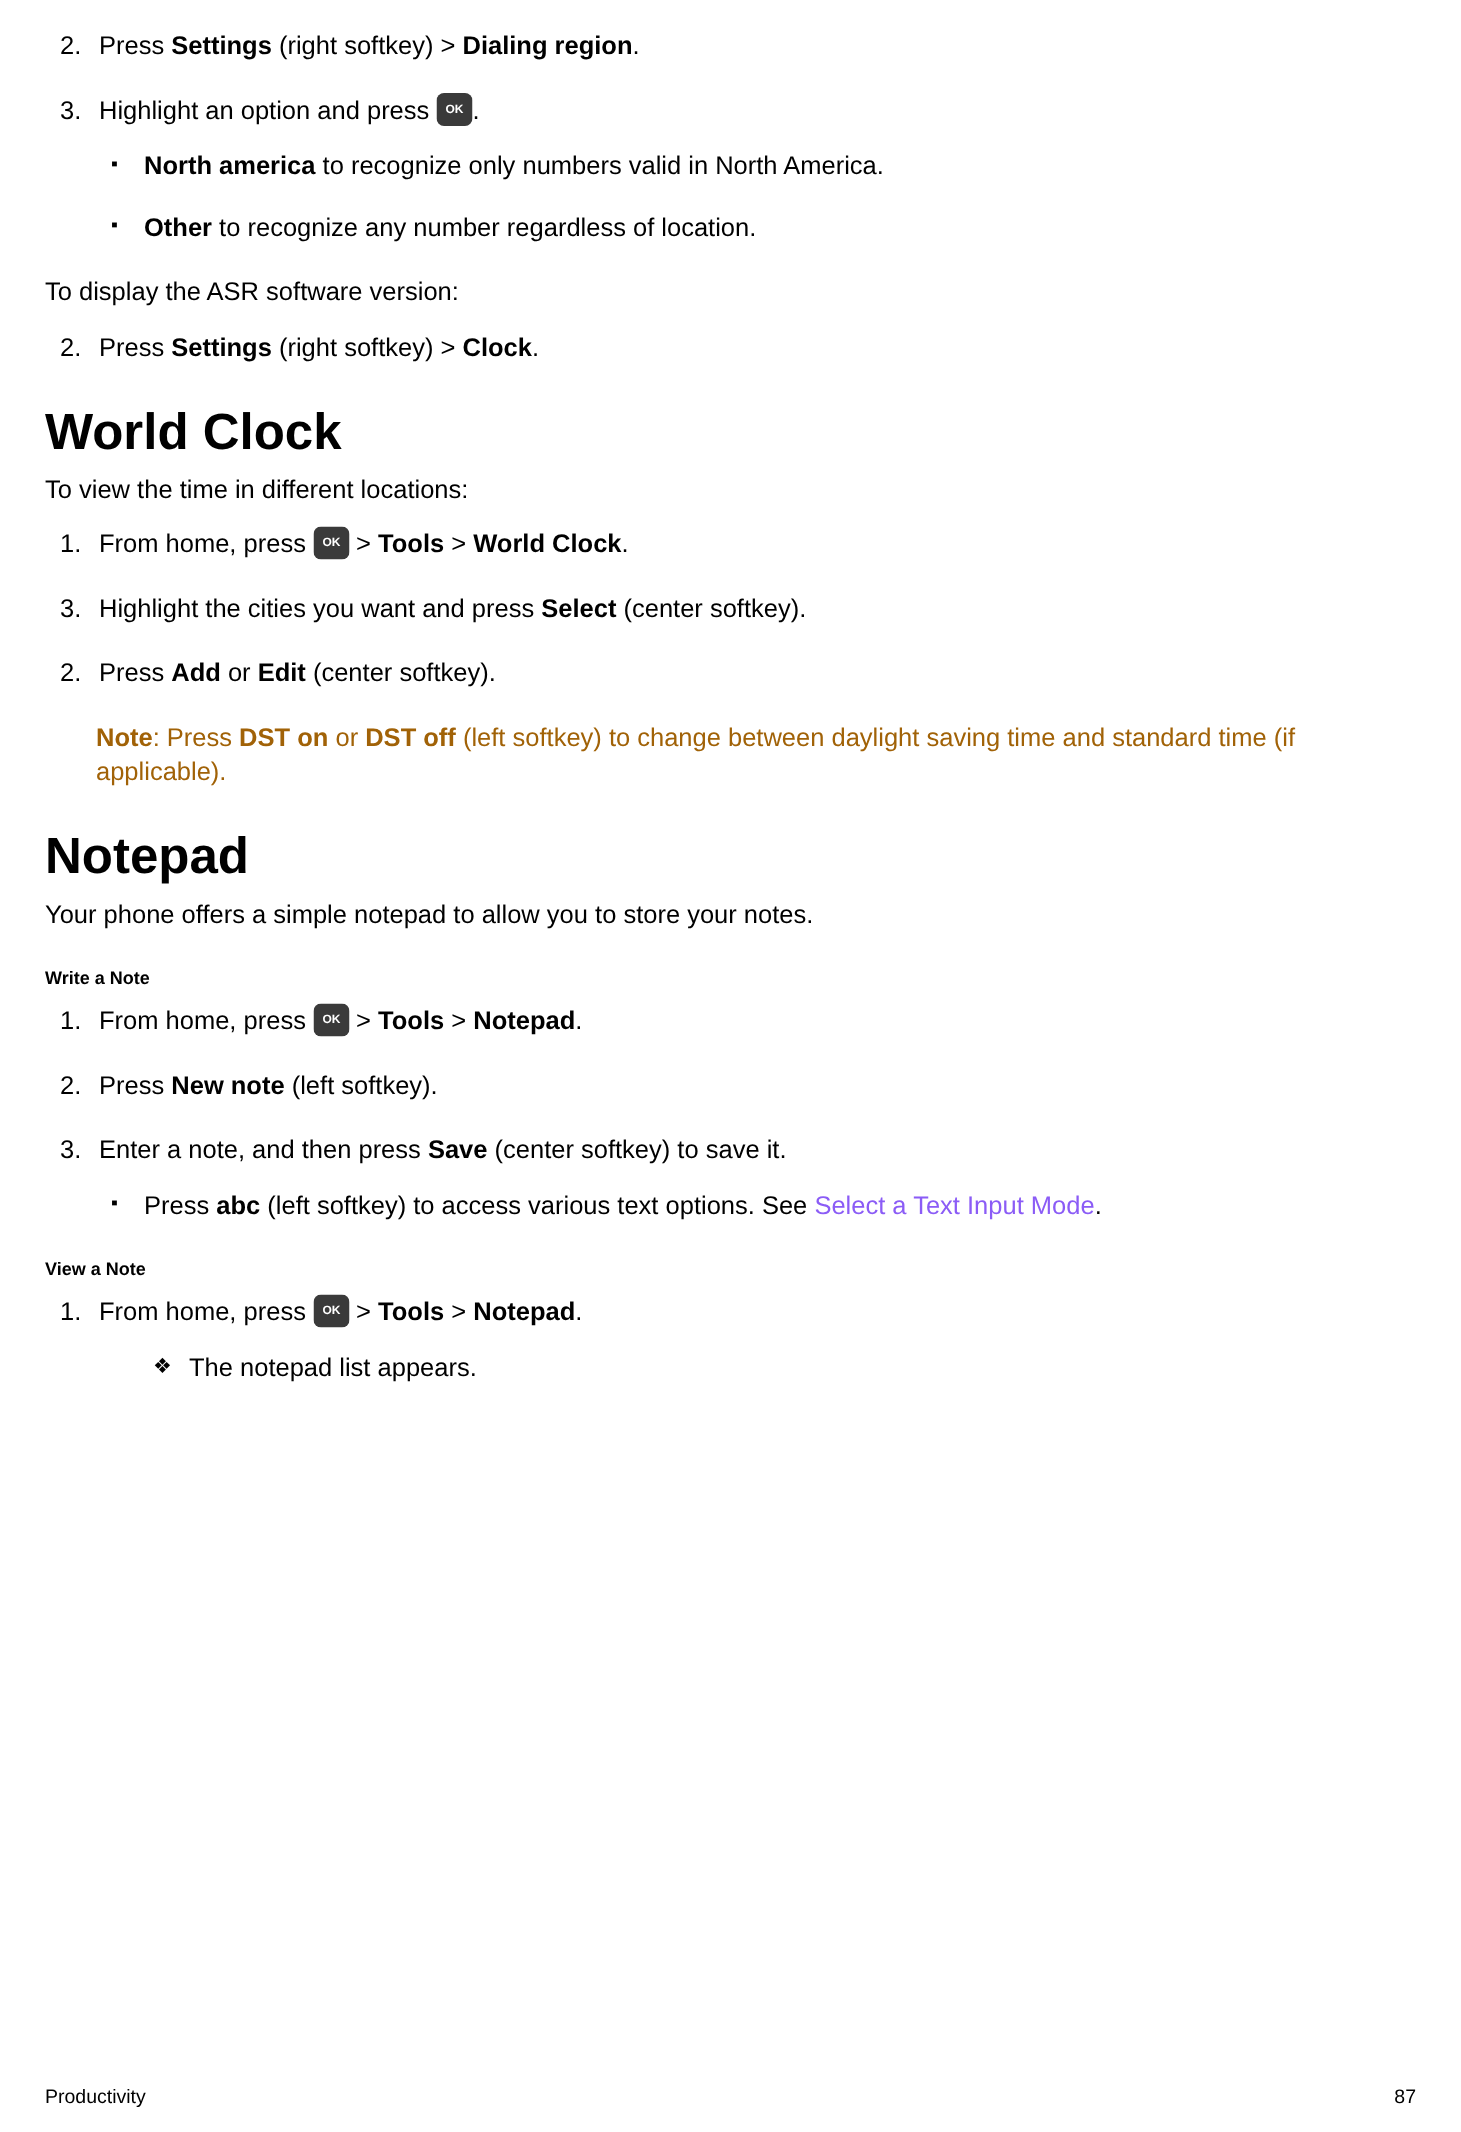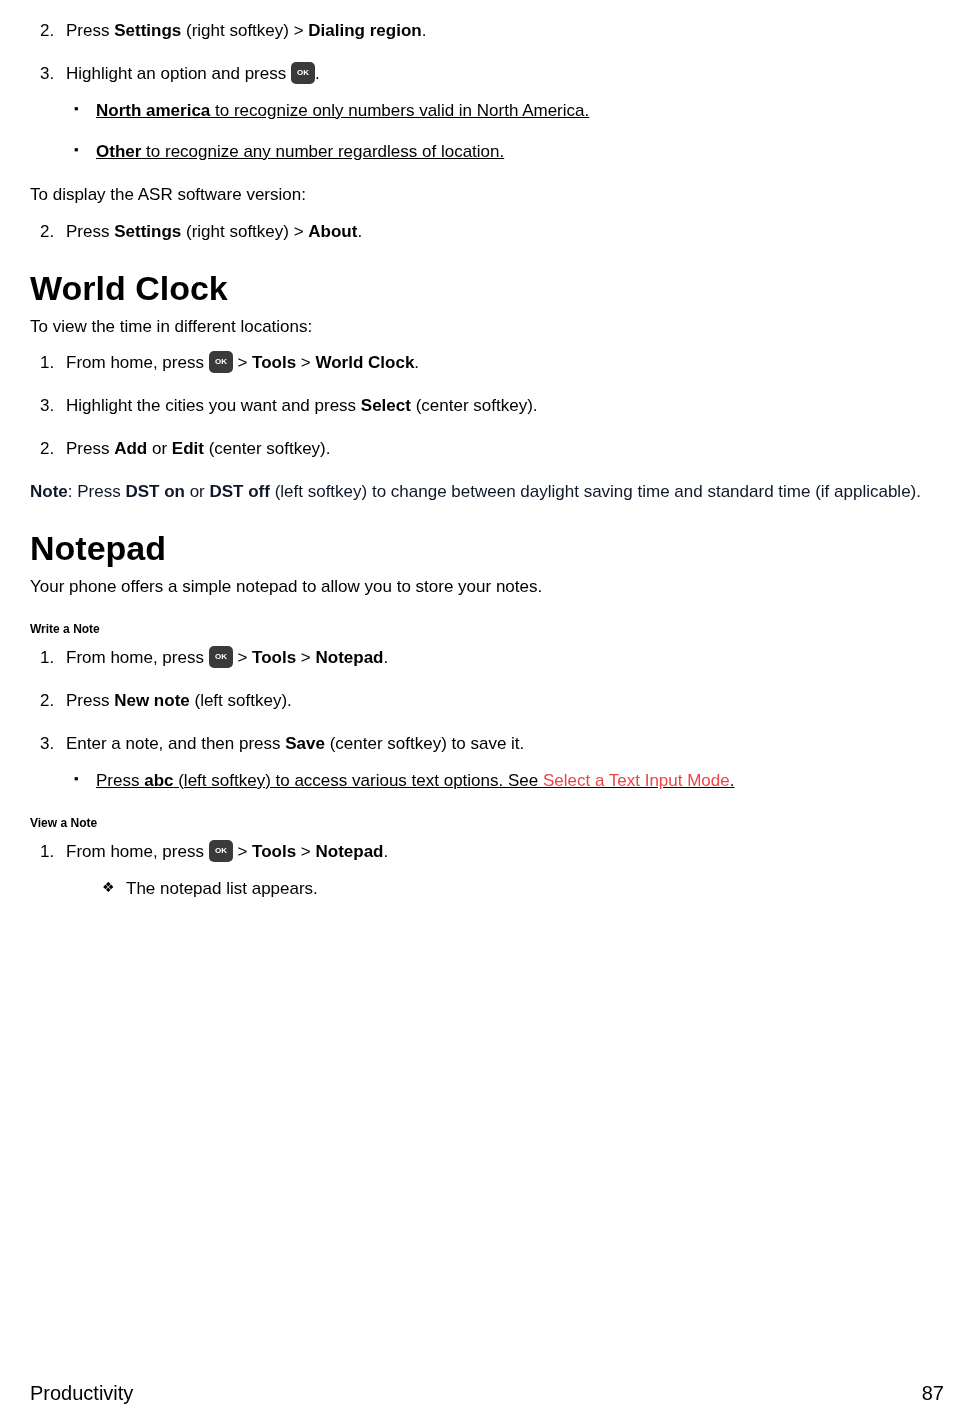--- a/index.html
+++ b/index.html
@@ -21,32 +21,32 @@
       margin-bottom: 4px;
     }
     h2 {
       font-size: 12px;
       font-weight: bold;
       margin-top: 22px;
       margin-bottom: 10px;
     }
     p { margin-bottom: 14px; }
     .intro { margin-bottom: 14px; }
-    .note-green { color: #0f172a; margin-top: 12px; margin-bottom: 4px; }
+    .note-green { color: #a16207; margin-top: 12px; margin-bottom: 4px; margin-left: 34px; }
     .note-green b { font-weight: bold; }
     ol { list-style: none; padding-left: 36px; margin-bottom: 8px; margin-top: 4px; }
     ol > li { position: relative; margin-bottom: 20px; }
     ol > li::before {
       content: attr(data-num) ".";
       position: absolute;
       left: -26px;
       top: 0;
     }
     ul.bullet { list-style: none; padding-left: 30px; margin-top: 14px; }
-    ul.bullet > li { position: relative; margin-bottom: 18px; text-decoration: underline; }
+    ul.bullet > li { position: relative; margin-bottom: 18px; }
     ul.bullet > li::before {
       content: "▪";
       position: absolute;
       left: -22px;
       top: 0;
       font-size: 13px;
     }
     ul.diamond { list-style: none; padding-left: 30px; margin-top: 14px; }
     ul.diamond > li { position: relative; margin-bottom: 12px; }
     ul.diamond > li::before {
@@ -55,30 +55,30 @@
       left: -24px;
       top: 0;
       font-size: 14px;
     }
     .ok-icon, .talk-icon, .speaker-icon {
       display: inline-block;
       vertical-align: middle;
       margin-top: -3px;
     }
     .ok-icon svg, .talk-icon svg, .speaker-icon svg { display: block; }
-    a.link { color: #ef4444; text-decoration: none; }
+    a.link { color: #8b5cf6; text-decoration: none; }
     b { font-weight: bold; }
     .footer {
       position: absolute;
       bottom: 14px;
       left: 30px;
       right: 30px;
       display: flex;
       justify-content: space-between;
-      font-size: 20px;
+      font-size: 13px;
     }
   </style>
 </head>
 <body>
 
 <div class="content">
 
   <ol>
     <li data-num="2">
       <span>Press </span><b>Settings</b><span> (right softkey) &gt; </span><b>Dialing region</b><span>.</span>
@@ -96,21 +96,21 @@
           <b>Other</b><span> to recognize any number regardless of location.</span>
         </li>
       </ul>
     </li>
   </ol>
 
   <p>To display the ASR software version:</p>
 
   <ol>
     <li data-num="2">
-      <span>Press </span><b>Settings</b><span> (right softkey) &gt; </span><b>About</b><span>.</span>
+      <span>Press </span><b>Settings</b><span> (right softkey) &gt; </span><b>Clock</b><span>.</span>
     </li>
   </ol>
 
   <h1>World Clock</h1>
   <p>To view the time in different locations:</p>
 
   <ol>
     <li data-num="1">
       <span>From home, press </span><span class="ok-icon"><svg width="24" height="22">
             <rect x="0" y="0" width="24" height="22" rx="5" fill="#3a3a3a"></rect>

